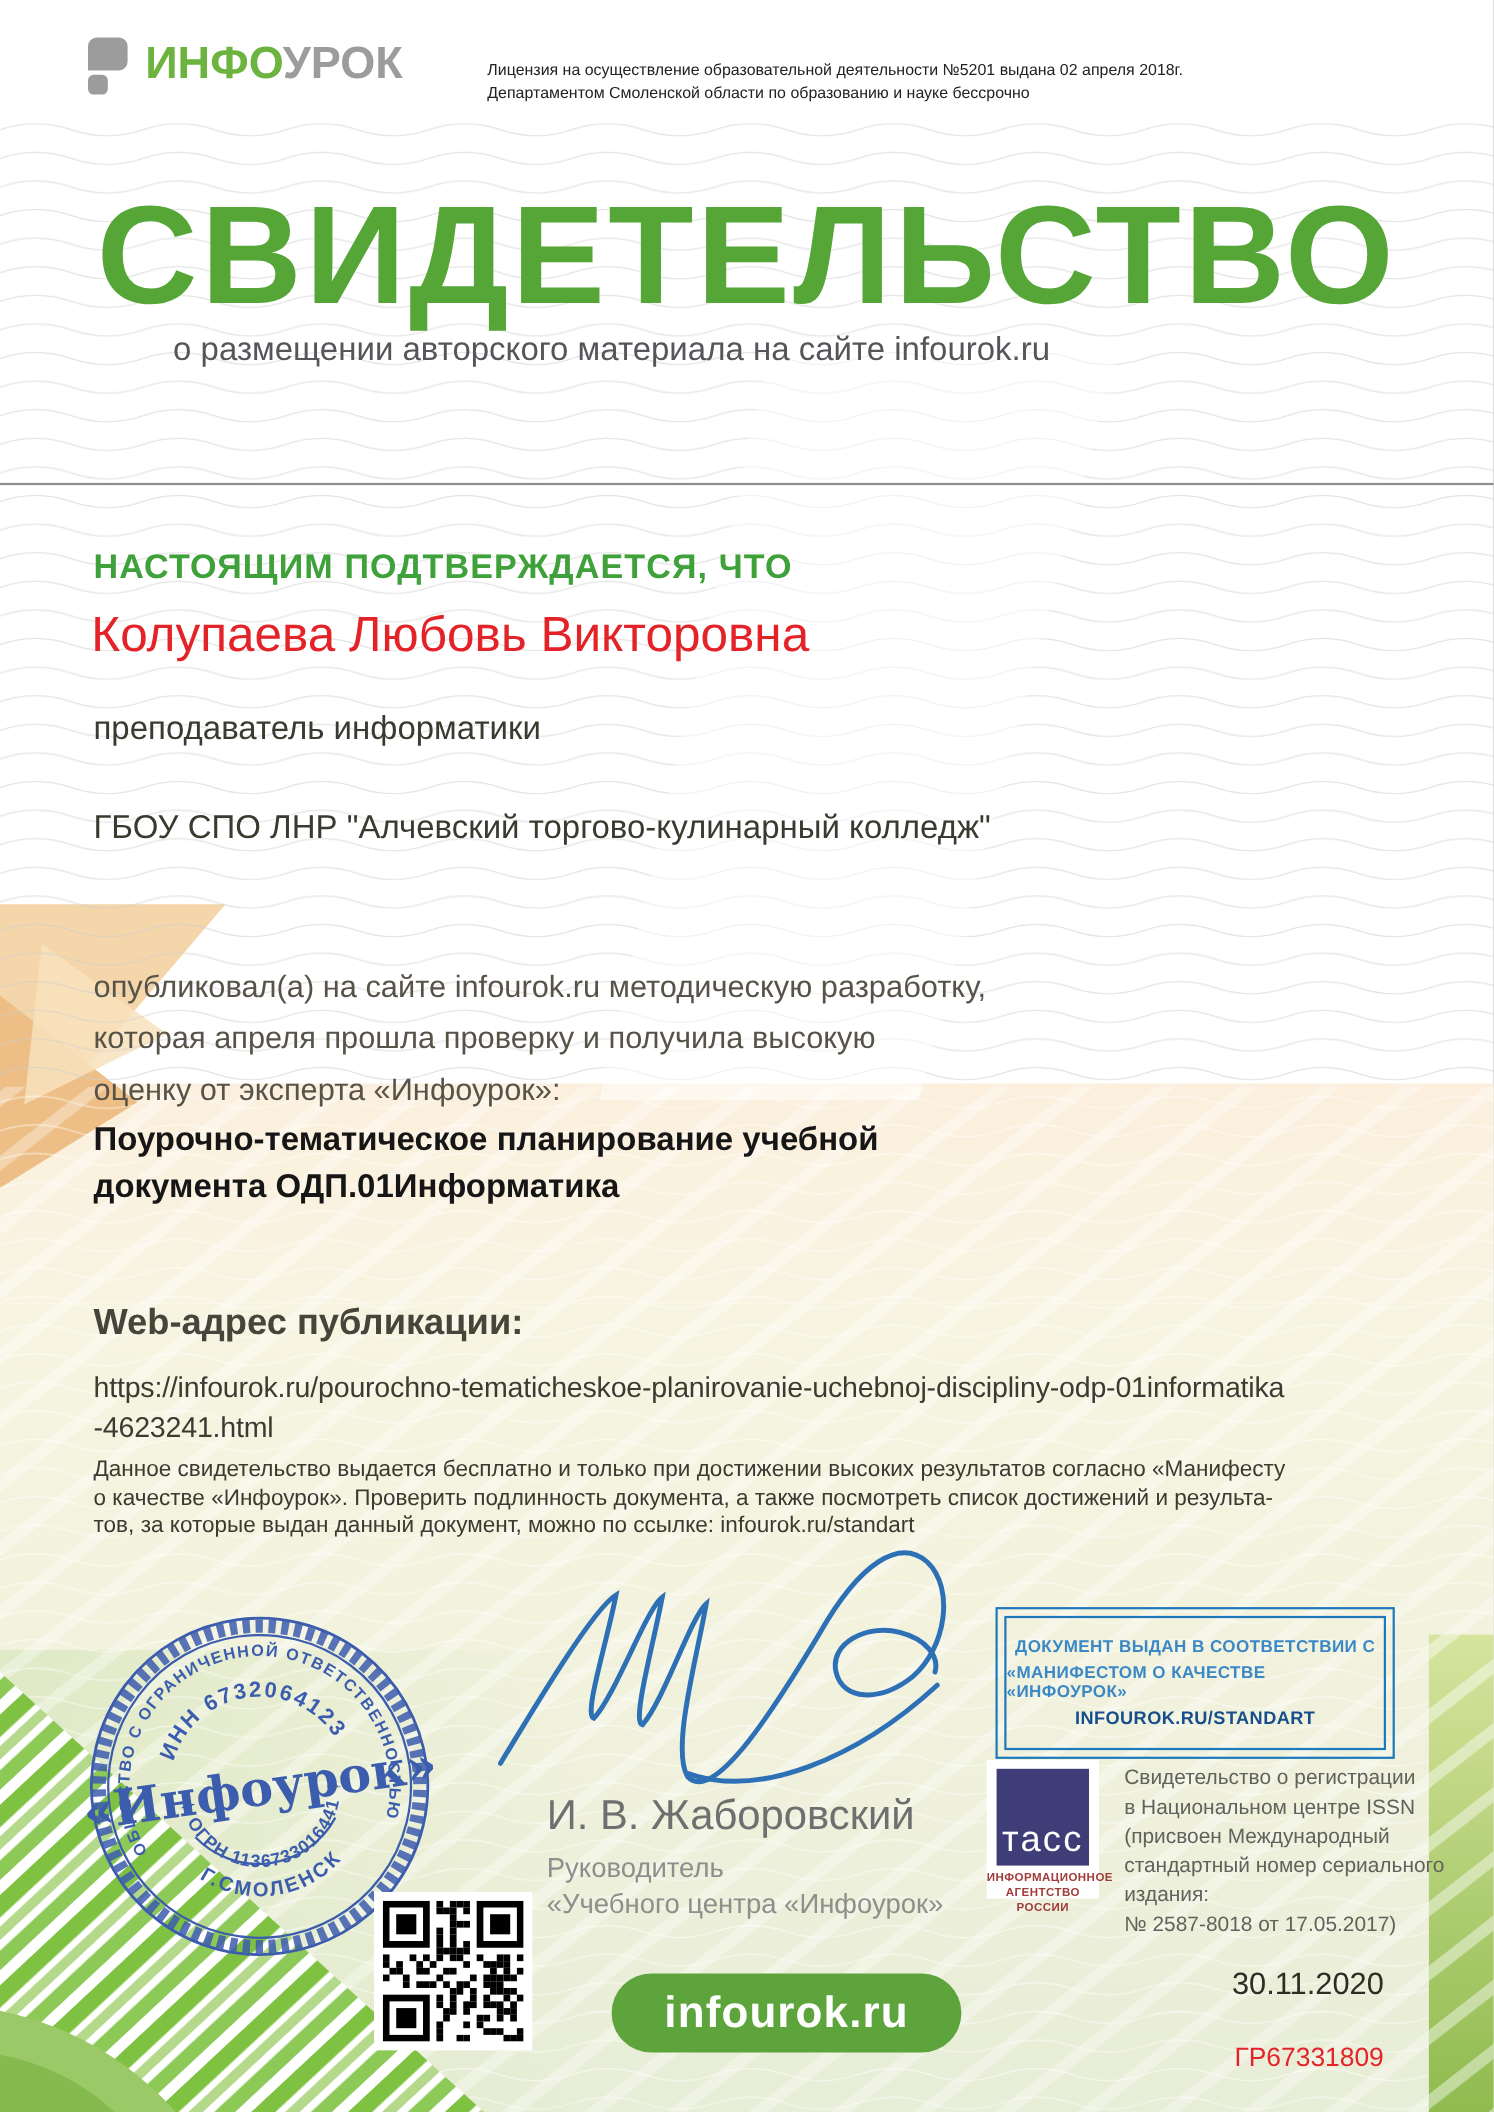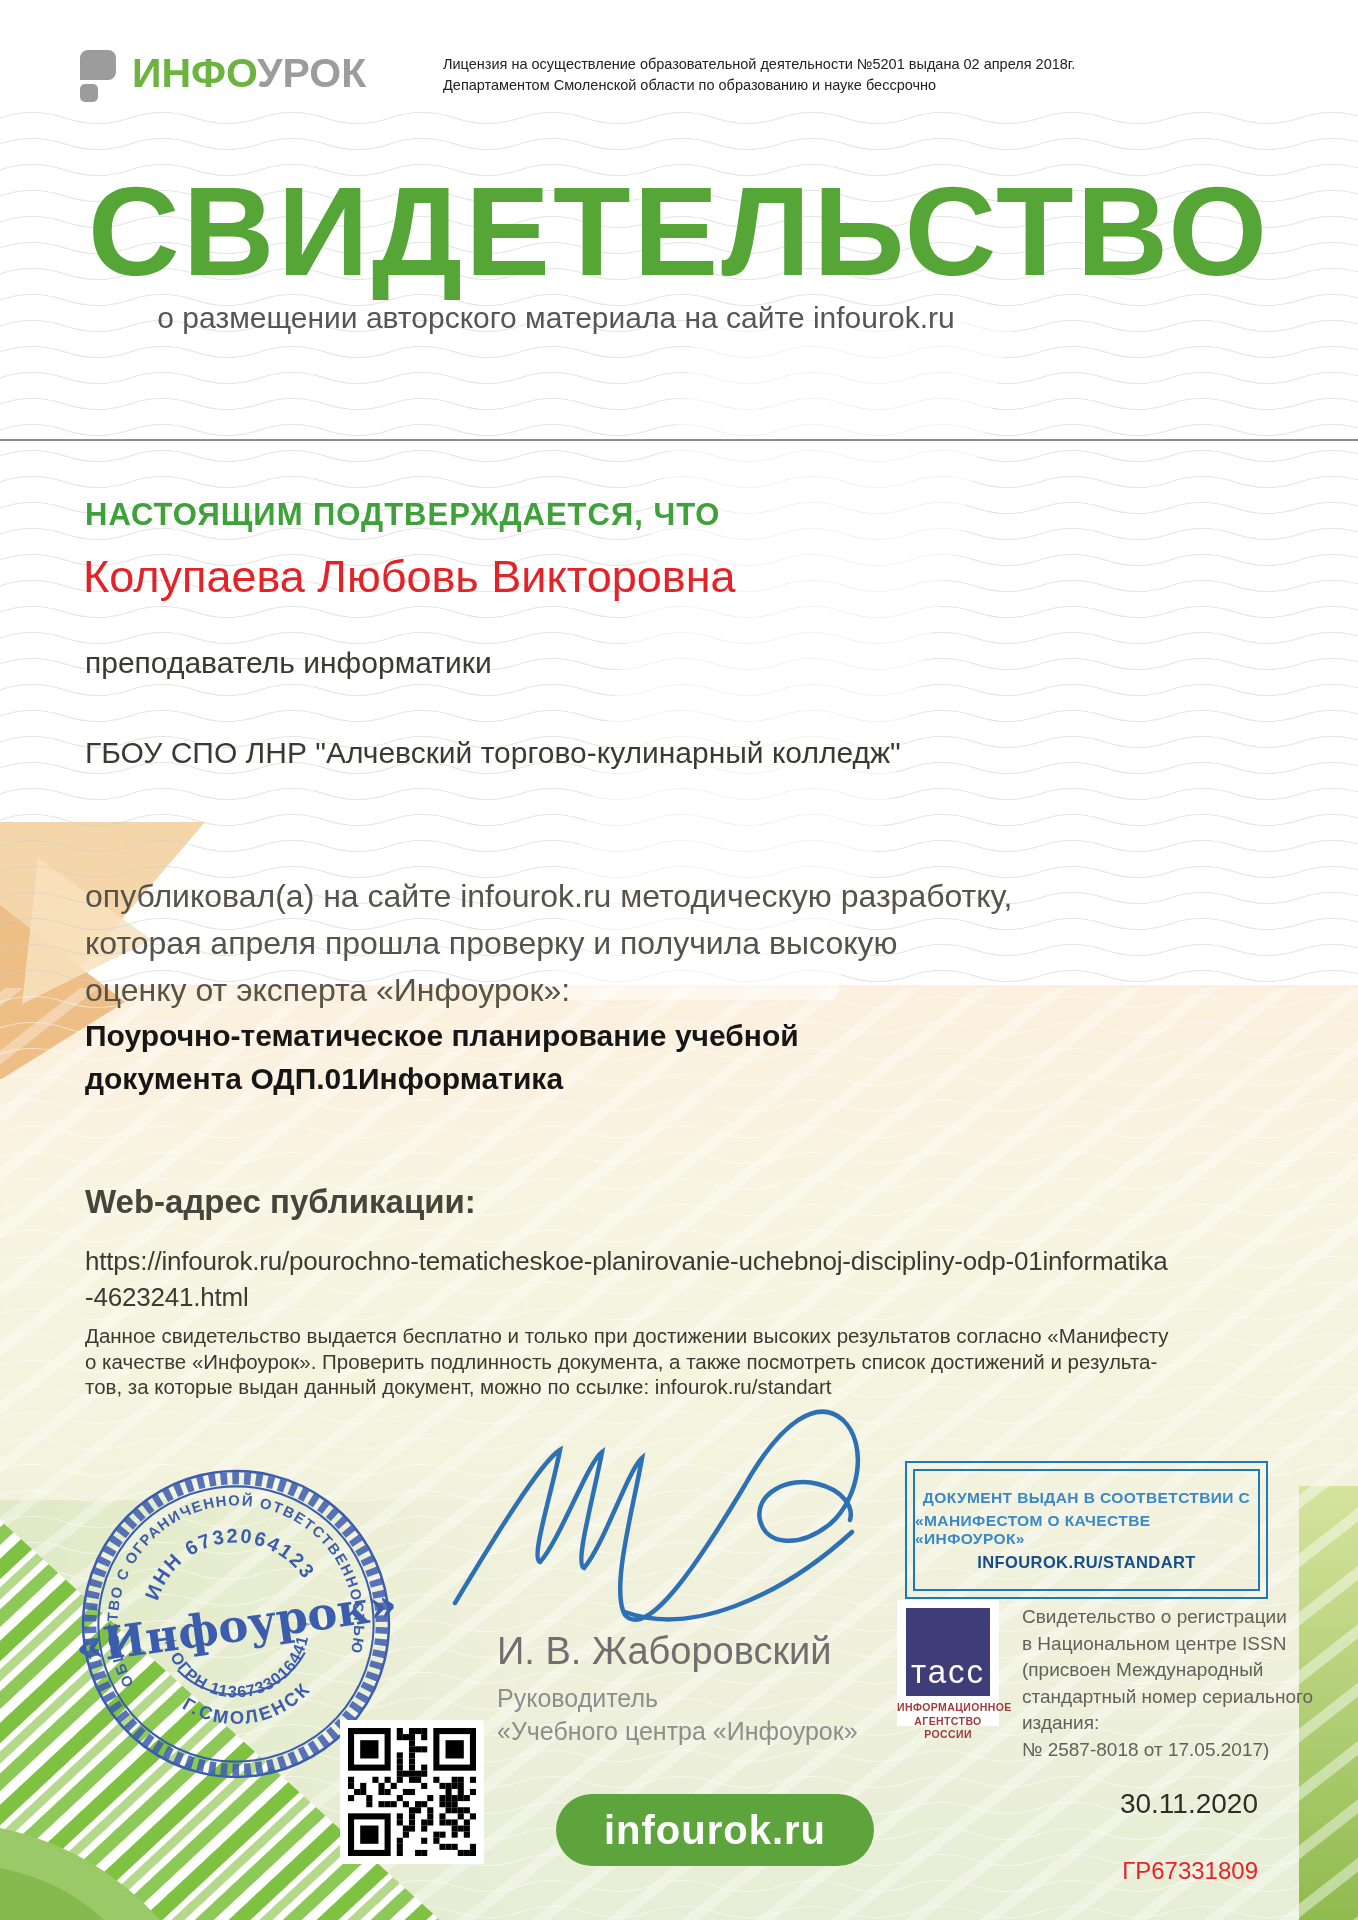--- a/index.html
+++ b/index.html
@@ -1,35 +1,35 @@
 <!DOCTYPE html>
 <html><head>
 <meta charset="utf-8">
 <style>
   html,body{margin:0;padding:0;background:#9a9a9a;}
   .page{position:relative;width:1358px;height:1920px;background:#ffffff;overflow:hidden;
         font-family:"Liberation Sans",sans-serif;margin:0 auto;}
   .abs{position:absolute;}
   
-  .logo{left:76px;top:42px;display:flex;align-items:center;gap:12px;}
+  .logo{left:76px;top:26px;display:flex;align-items:center;gap:12px;}
   .logo-text{font-size:41px;font-weight:800;letter-spacing:0;line-height:62px;}
   .logo-info{color:#6cb33f;}
   .logo-urok{color:#9c9c9c;}
   .license{left:443px;top:54px;font-size:14.5px;line-height:21px;color:#222222;}
   
   .big-title{left:0;right:0;top:158px;text-align:center;font-size:127px;font-weight:800;
              color:#55a637;letter-spacing:3px;white-space:nowrap;}
   .subtitle{left:0;width:1112px;top:301px;text-align:center;font-size:30px;color:#55555a;}
   .divider{left:0;top:439px;width:1358px;height:2px;background:#8e8e8e;}
   
   .confirm{left:85px;top:497px;font-size:31px;font-weight:800;color:#3ea13a;letter-spacing:1px;}
   .r-name{left:83px;top:551px;font-size:45px;color:#e42328;}
   .r-role{left:85px;top:646px;font-size:30px;color:#3a3a30;}
   .r-org{left:85px;top:736px;font-size:30px;color:#3a3a30;}
-  .pub{left:85px;top:873px;font-size:32px;line-height:47px;color:#575349;}
+  .pub{left:85px;top:873px;font-size:28px;line-height:47px;color:#575349;}
   .work{left:85px;top:1014px;font-size:30px;line-height:43px;font-weight:700;color:#161616;}
   
   .weblabel{left:85px;top:1183px;font-size:33px;font-weight:700;color:#45453c;}
   .url{left:85px;top:1243px;font-size:26px;line-height:36px;color:#3b3b33;letter-spacing:-0.2px;}
   .disclaimer{left:85px;top:1323px;font-size:20.5px;line-height:25.5px;color:#3a3a31;}
   
   .stamp{left:78px;top:1466px;}
   .qr-card{left:340px;top:1720px;width:144px;height:144px;background:#ffffff;padding:8px;box-sizing:border-box;}
   .sig-svg{left:420px;top:1390px;}
   .sig-name{left:497px;top:1630px;font-size:38px;color:#6f6f6f;}

